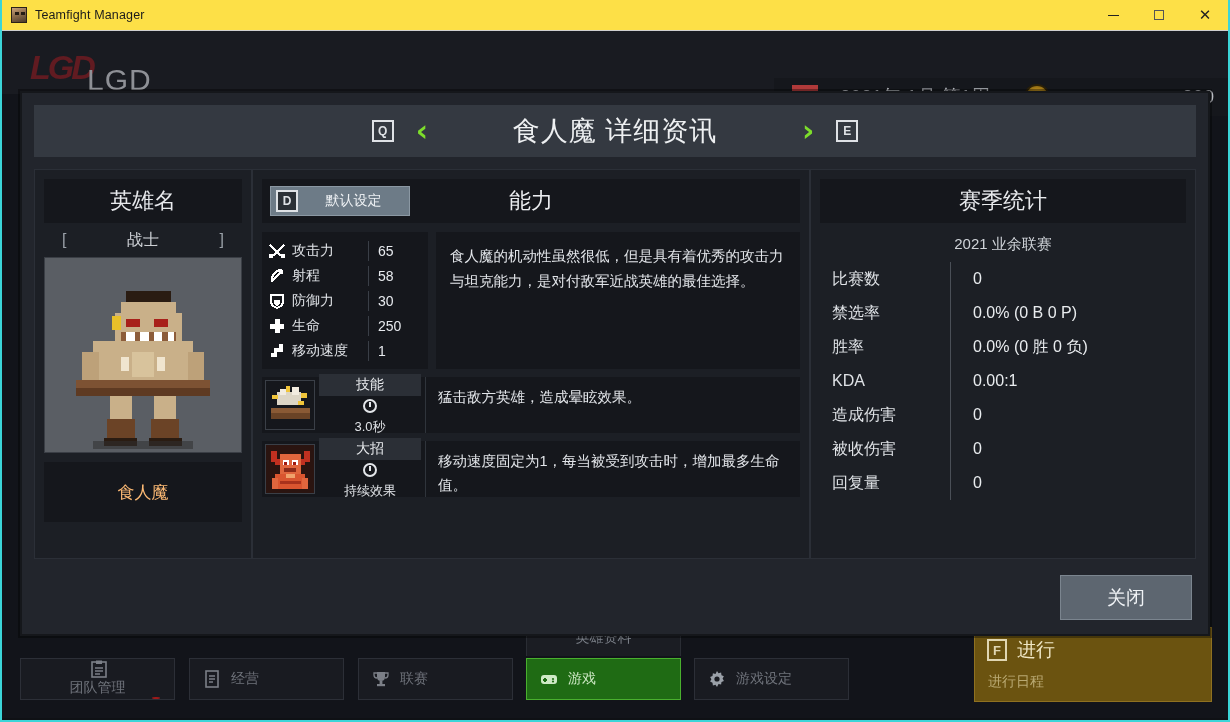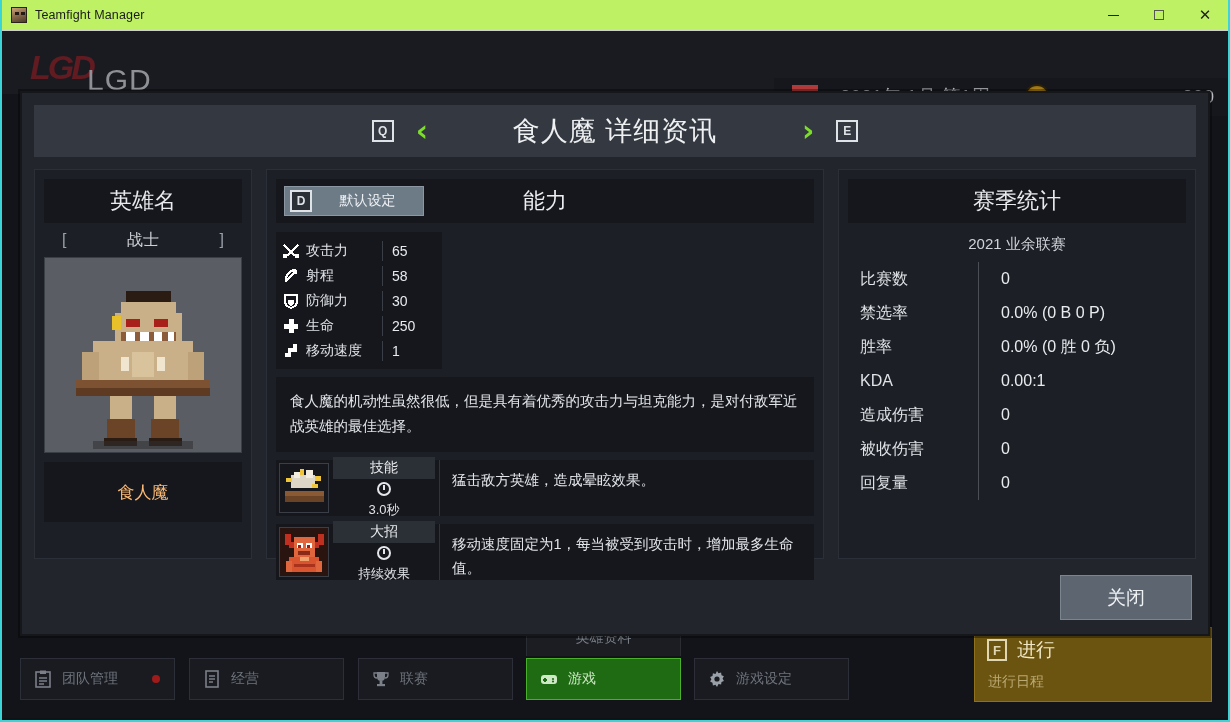--- a/index.html
+++ b/index.html
@@ -12,21 +12,21 @@
 
   
   #app {
     position: relative; width: 1230px; height: 722px;
     background: #0f1115;
     border: 2px solid #3bd5d8;
     border-top: none;
     overflow: hidden;
   }
   #titlebar {
-    height: 31px; background: #bef264;
+    height: 31px; background: #fde047;
     display: flex; align-items: center;
     border-bottom: 1px solid #cfcfcf;
     position: relative; z-index: 60;
   }
   #titlebar .app-icon {
     width: 16px; height: 16px; margin-left: 9px; margin-right: 8px;
     background:
       linear-gradient(160deg,#caa27a 0%,#8a6b4b 48%,#4a3a2a 100%);
     border: 1px solid #2a2118;
     position: relative; flex: none;
@@ -117,21 +117,21 @@
     position: absolute; bottom: 14px; height: 42px; width: 155px;
     background: #191b21; border: 1px solid #2c2f37;
     display: flex; align-items: center; color: #6f737b; font-size: 14px;
   }
   .nav-btn.active { background: #1f6b14; border-color: #49b02e; color: #cfe9c6; }
   .nav-btn .nico { width: 20px; height: 20px; margin-left: 12px; margin-right: 9px; flex: none; }
   .nav-btn .nlabel { white-space: nowrap; }
   .nav-btn .reddot {
     width: 8px; height: 8px; border-radius: 50%; background: #a11a1a; margin-left: auto; margin-right: 14px;
   }
-  #nav1 { left: 18px; } #nav2 { left: 187px; } #nav3 { left: 356px; }
+  #nav1 { left: 18px; flex-direction: column; } #nav2 { left: 187px; } #nav3 { left: 356px; }
   #nav4 { left: 524px; } #nav5 { left: 692px; }
   #tab-hero {
     position: absolute; left: 524px; bottom: 58px; width: 155px; height: 38px;
     background: #1b1d23; border: 1px solid #2a2d34; border-bottom: none;
     display: flex; align-items: center; justify-content: center;
     color: #7c8189; font-size: 14px;
   }
   #proceed-panel {
     position: absolute; right: 16px; bottom: 12px; width: 238px; height: 75px;
     background: #6b5310; border: 1px solid #8f7120;
@@ -163,21 +163,21 @@
     font-family: "Liberation Sans", sans-serif;
   }
   .chev {
     font-size: 30px; color: #7ddd2b; font-weight: 700; line-height: 1;
     font-family: "DejaVu Sans", sans-serif;
   }
   #modal-title { font-size: 27px; color: #eef0f2; letter-spacing: 1px; min-width: 330px; text-align: center; }
 
   #modal-body {
     position: absolute; left: 12px; top: 76px; right: 12px; height: 390px;
-    display: flex; gap: 14px; justify-content: flex-end;
+    display: flex; gap: 0; justify-content: flex-end;
   }
 
   
   #hero-card { width: 218px; background: #1c1f25; border: 1px solid #2b2f37; padding: 9px; }
   .panel-title {
     height: 44px; background: #15171c; display:flex; align-items:center; justify-content:center;
     color: #e8eaed; font-size: 22px;
   }
   #hero-role {
     height: 34px; display: flex; align-items: center; justify-content: center;
@@ -200,21 +200,21 @@
   #ability-head { height: 44px; background: #15171c; display: flex; align-items: center; position: relative; }
   #btn-default {
     position: absolute; left: 8px; top: 7px; height: 30px; width: 140px;
     background: #6d7b87; border: 1px solid #8b98a3;
     display: flex; align-items: center; color: #eef1f4; font-size: 14px;
   }
   #btn-default .keycap { margin-left: 5px; margin-right: 0; background: #2b3036; }
   #btn-default .bd-label { flex: 1; text-align: center; }
   #ability-head .ah-title { width: 100%; text-align: center; color: #eceef1; font-size: 22px; }
 
-  #ability-row { display: flex; gap: 8px; margin-top: 9px; flex-direction: column; }
+  #ability-row { display: flex; gap: 8px; margin-top: 9px; }
   #stats-box { width: 166px; background: #15171c; padding: 6px 0 6px 0; }
   .stat-line { display: flex; align-items: center; height: 25px; }
   .stat-ico { width: 18px; height: 18px; margin-left: 6px; margin-right: 6px; flex: none; }
   .stat-name { color: #dfe2e6; font-size: 14px; width: 76px; }
   .stat-div { width: 1px; height: 20px; background: #3a3f47; margin-right: 9px; }
   .stat-val { color: #e7eaee; font-size: 14px; }
   #desc-box {
     flex: 1; background: #15171c; padding: 12px 14px;
     color: #e2e5e9; font-size: 14.5px; line-height: 1.75;
   }

